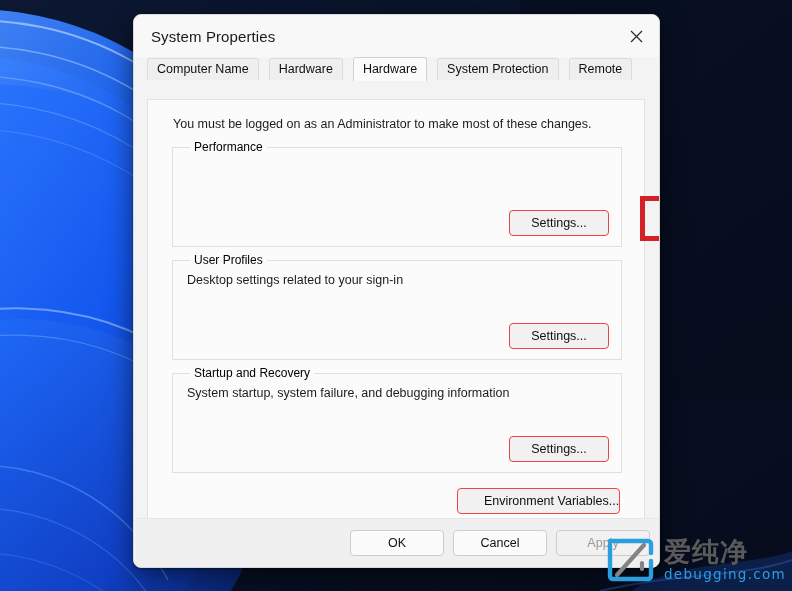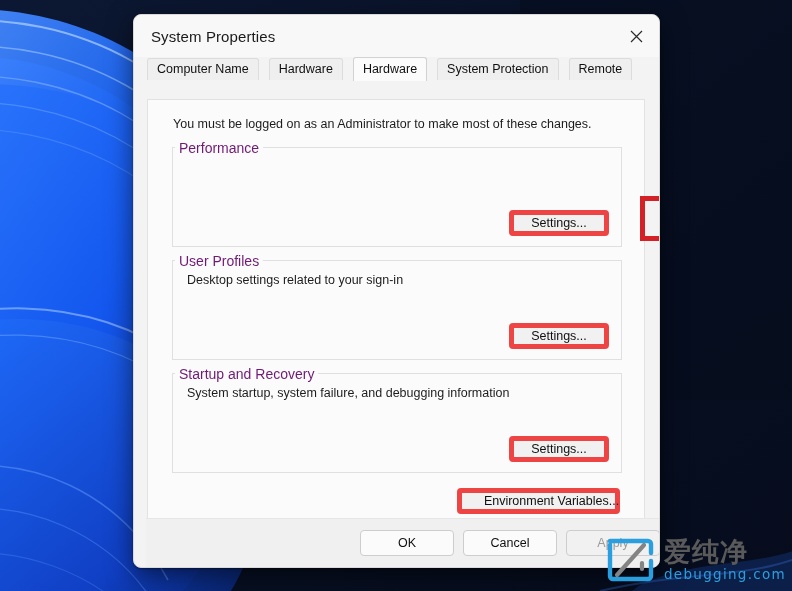--- a/index.html
+++ b/index.html
@@ -122,41 +122,41 @@
     position: absolute;
     left: 24px;
     width: 450px;
     border: 1px solid #e0e0e0;
     box-sizing: border-box;
     background: transparent;
   }
   .group-legend {
     position: absolute;
     top: -8px;
-    left: 2px;
+    left: 17px;
     background: #fbfbfb;
     padding: 0 4px;
-    font-size: 14px;
-    color: #701a75;
+    font-size: 12px;
+    color: #000000;
     white-space: nowrap;
   }
   .group-desc {
     position: absolute;
     left: 14px;
     top: 12px;
     font-size: 12.5px;
     color: #1c1c1c;
     white-space: nowrap;
   }
 
   
   .btn {
     position: absolute;
     background: #f1f1f1;
-    border: 5px solid #ef4444;
+    border: 1px solid #ef4444;
     border-radius: 4px;
     font-size: 12.5px;
     color: #101010;
     height: 26px;
     display: flex;
     align-items: center;
     justify-content: center;
     box-sizing: border-box;
     cursor: default;
     font-family: "Liberation Sans", sans-serif;
@@ -191,21 +191,21 @@
     height: 45px;
     border: 5px solid #d42027;
     box-sizing: border-box;
     z-index: 12;
     background: transparent;
   }
 
   
   #footer {
     position: absolute;
-    left: 12px;
+    left: 2px;
     bottom: 0;
     width: 100%;
     height: 48px;
     background: #f0f0f0;
     border-top: 1px solid #e6e6e6;
     text-align: right;
   }
   .footer-btn {
     position: absolute;
     top: 11px;

